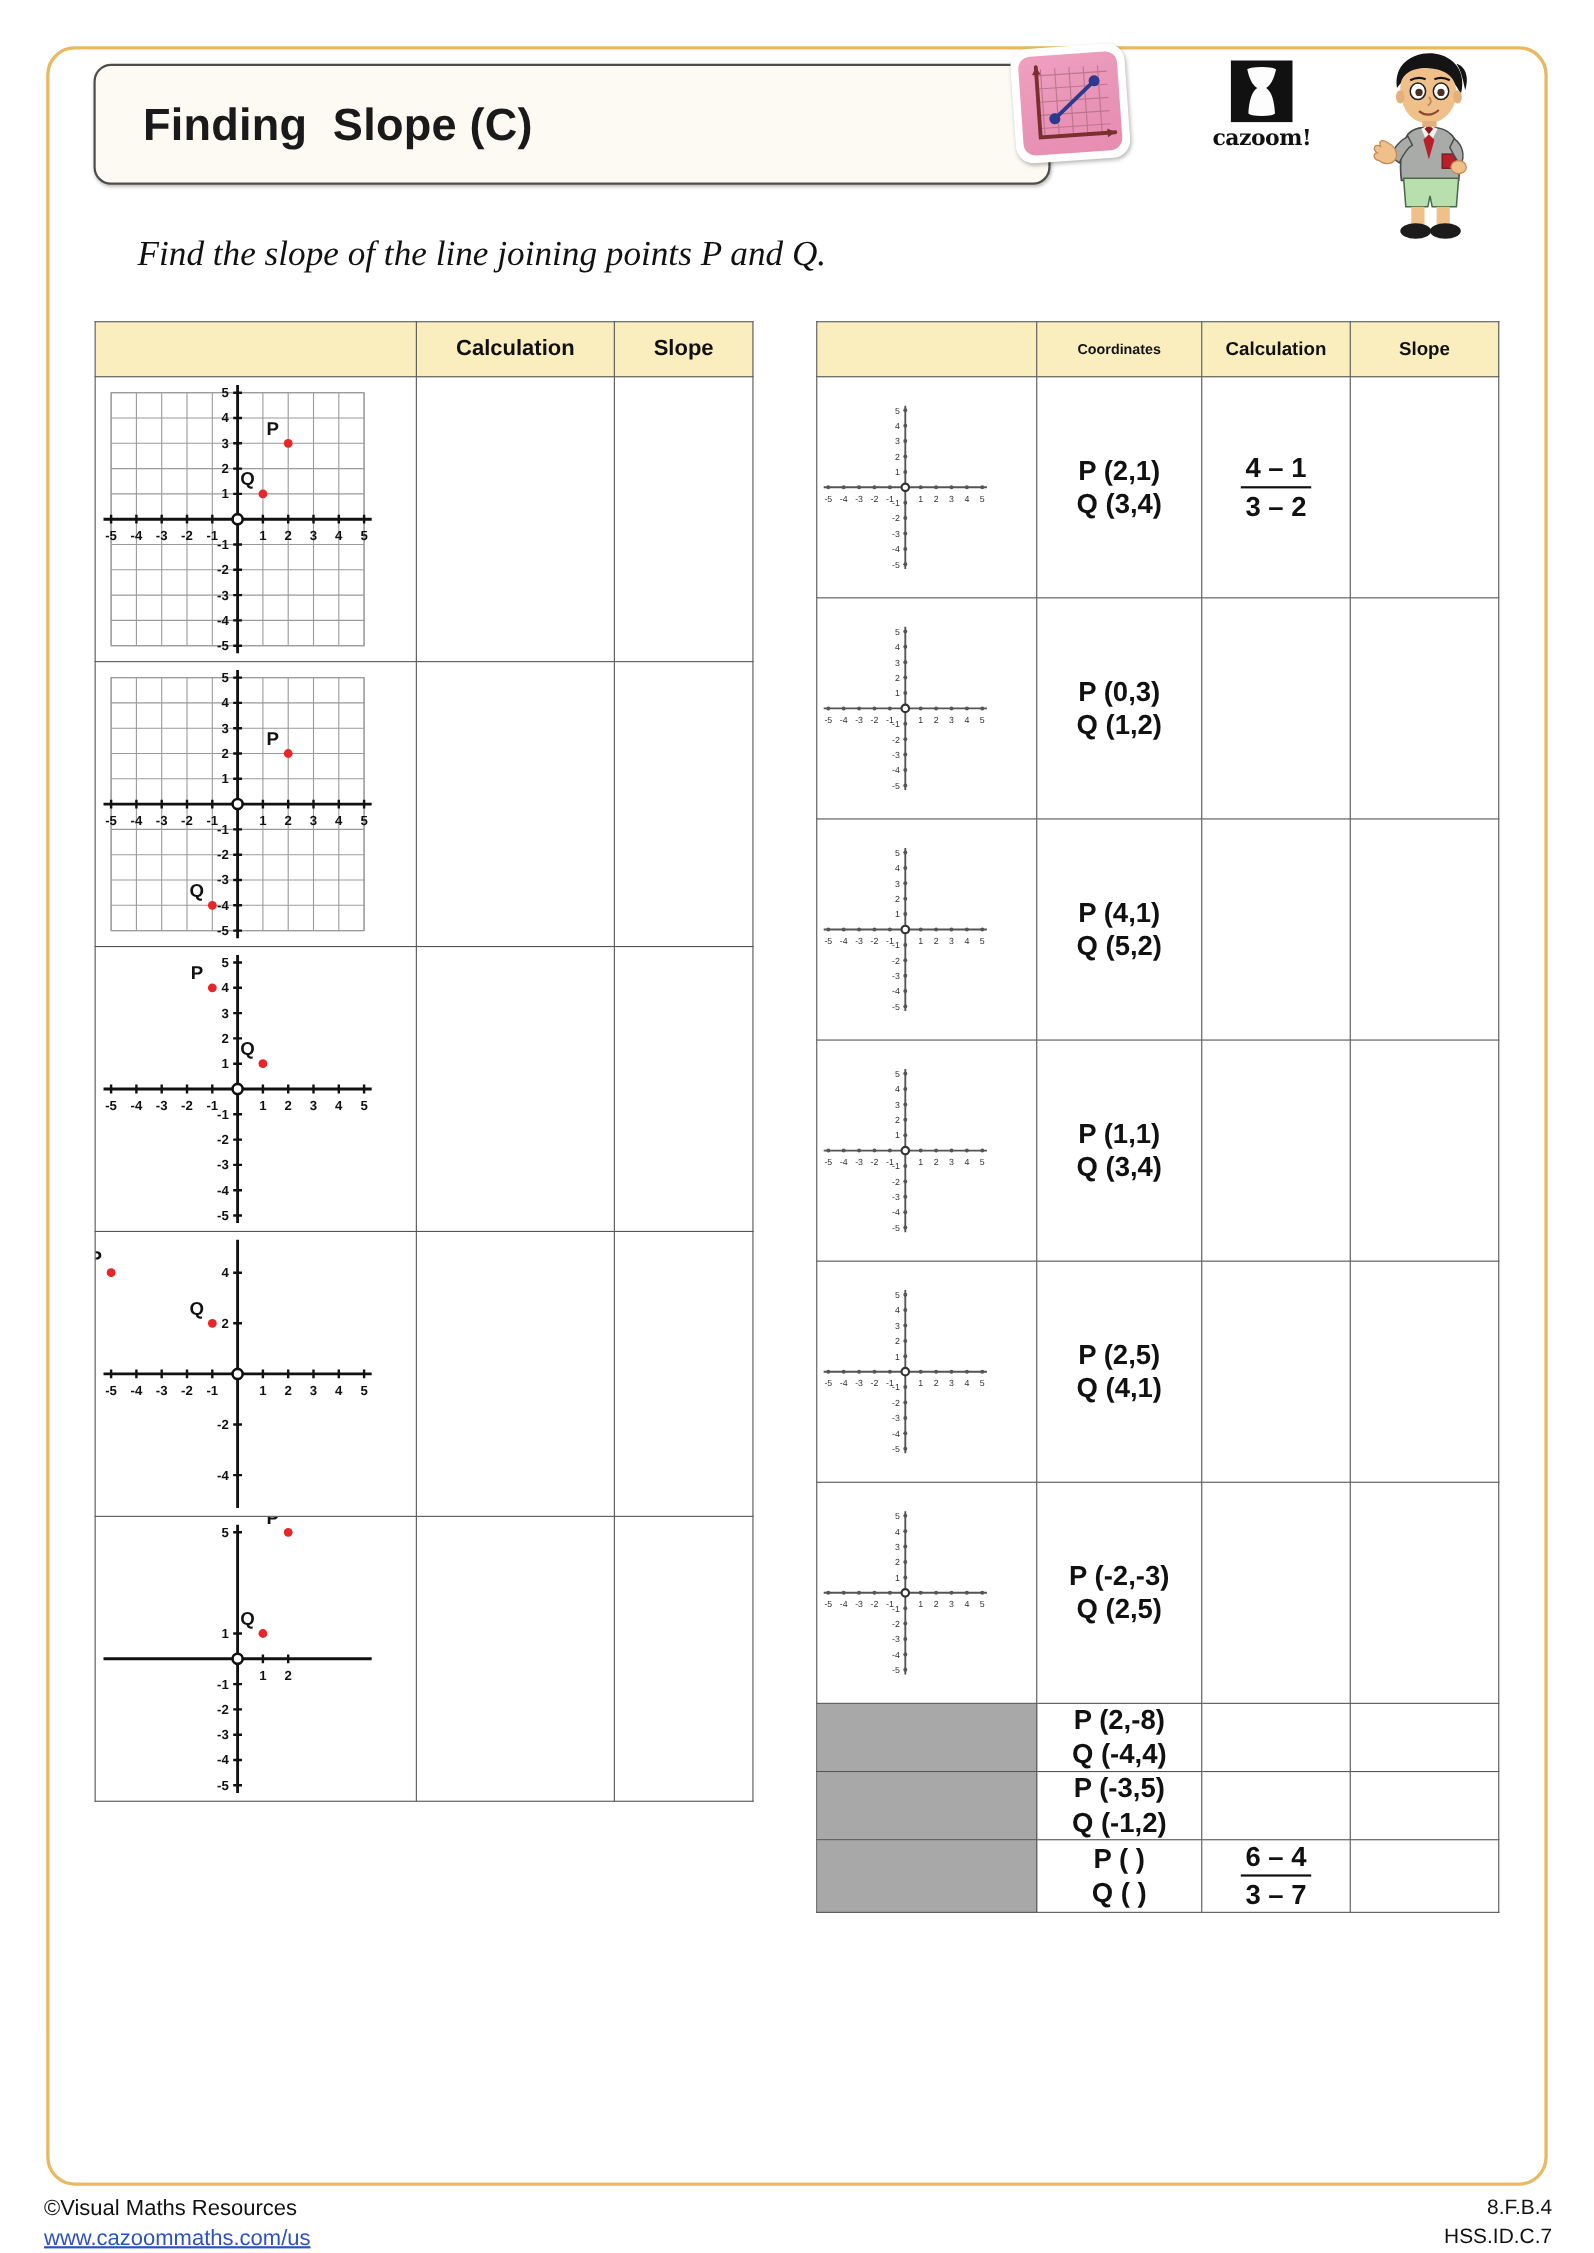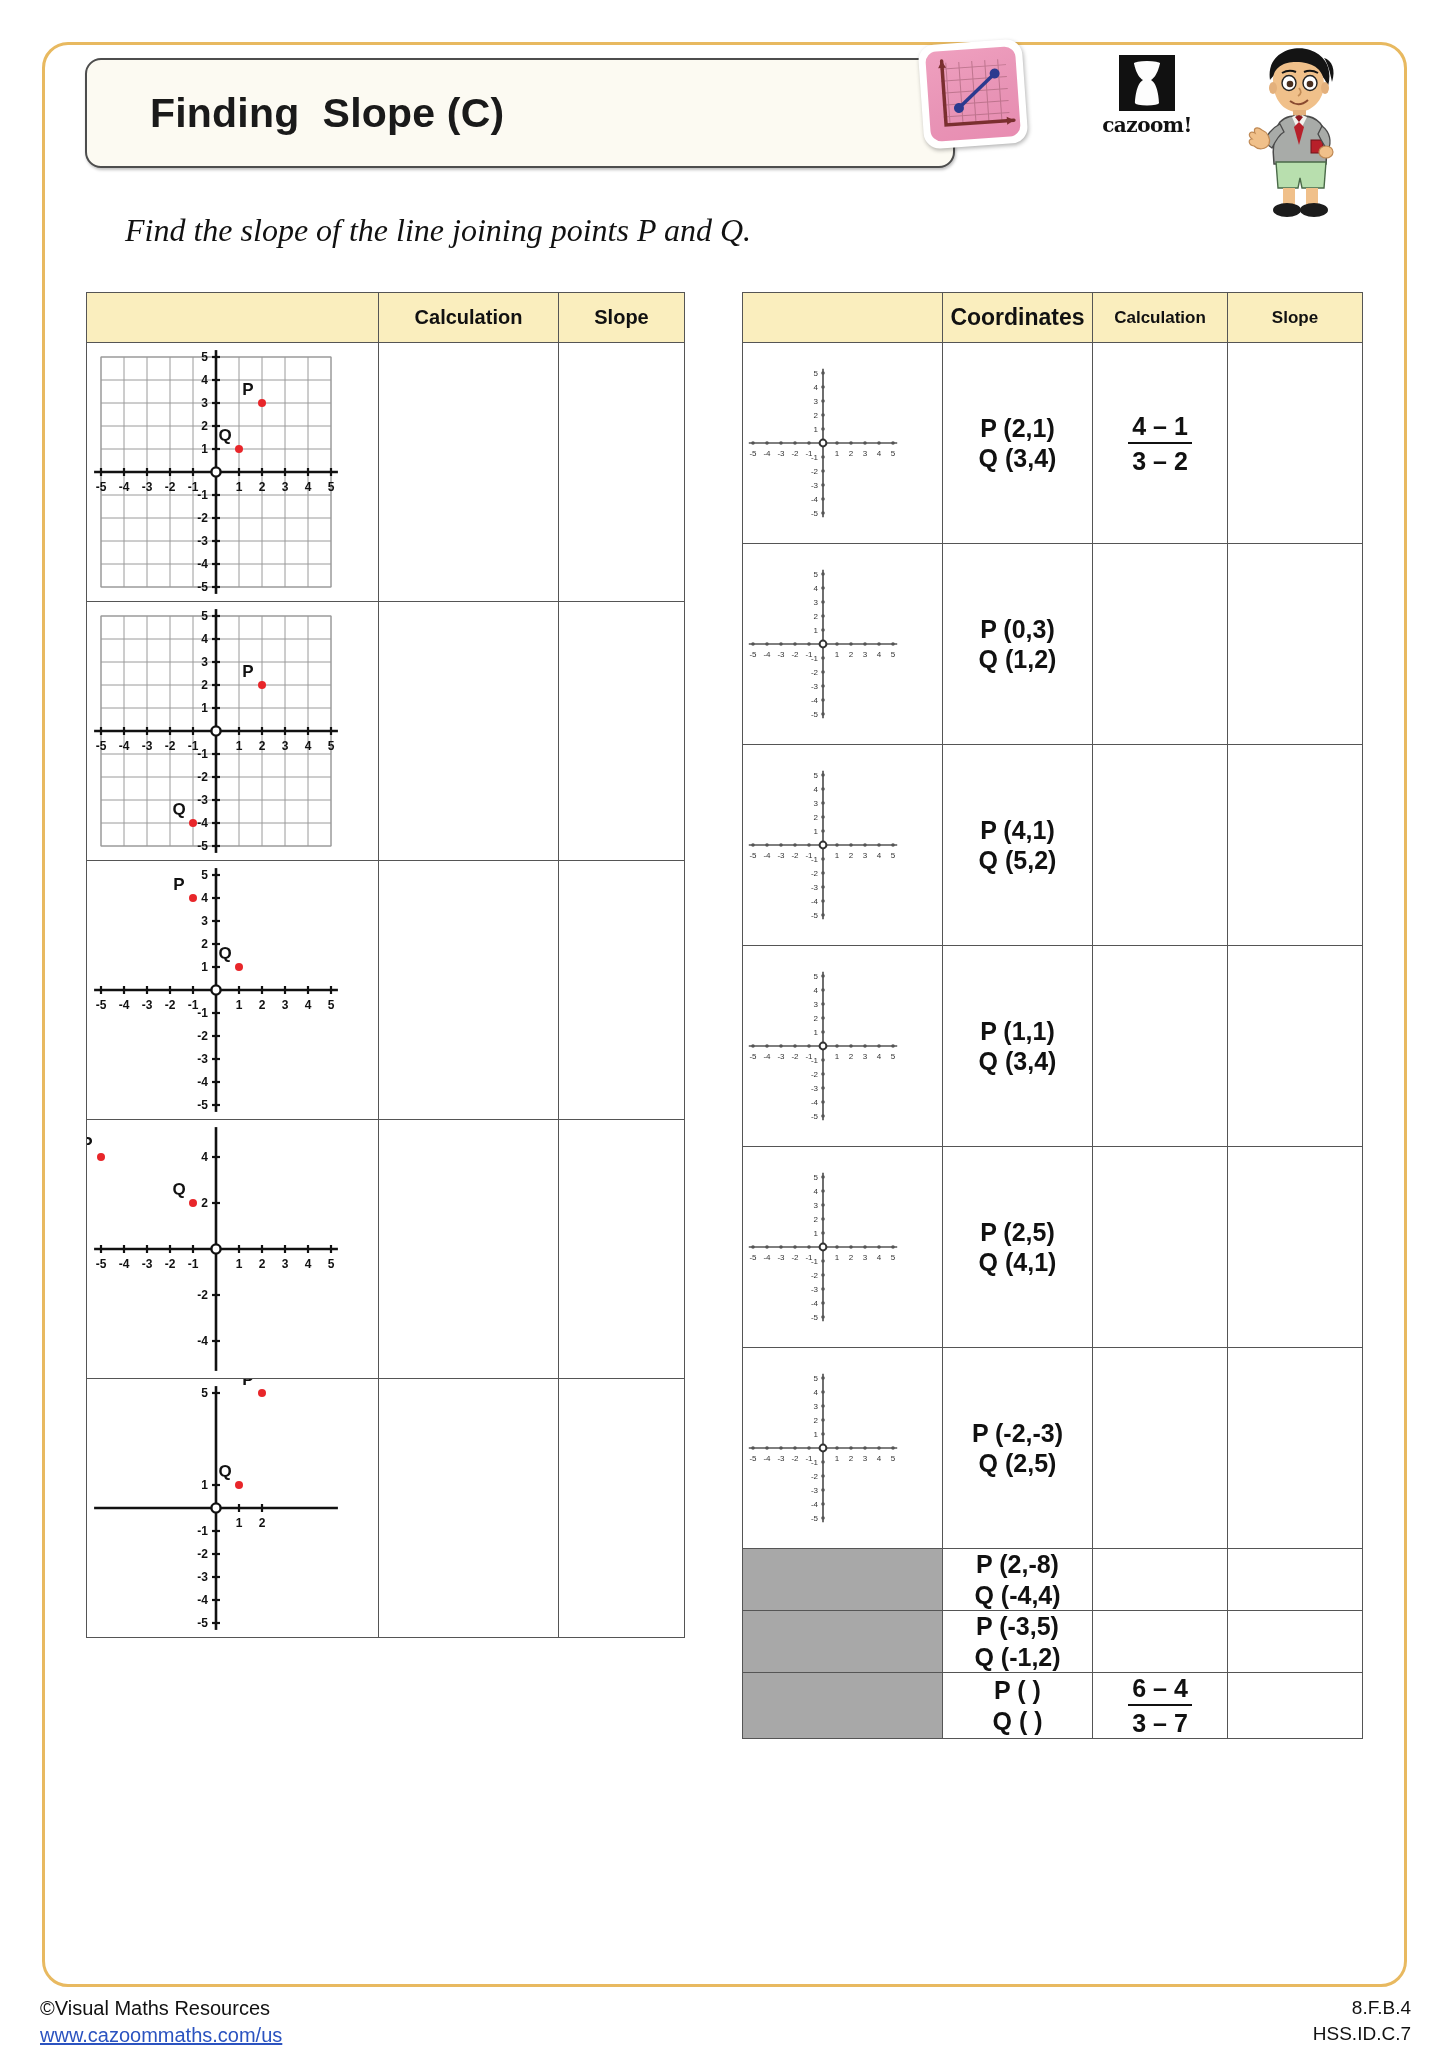--- a/index.html
+++ b/index.html
@@ -20,21 +20,20 @@
   
   .title-box{
     position:absolute; left:85px; top:58px; width:870px; height:110px;
     background:#fcfaf2; border:2px solid #4d4d4d; border-radius:16px;
     box-shadow:1px 2px 3px rgba(0,0,0,.25);
   }
   .title-text{
     position:absolute; left:130px; top:90px;
     font-size:41px; font-weight:bold; color:#1a1a1a; letter-spacing:.2px;
     white-space:pre;
-    margin-left:20px;
   }
   
   .sticker{
     position:absolute; left:921px; top:42px; width:104px; height:104px;
     background:#ffffff; border-radius:16px; transform:rotate(-4deg);
     box-shadow:1px 2px 4px rgba(0,0,0,.3);
     padding:7px;
   }
   .sticker-inner{
     width:100%; height:100%; border-radius:11px;
@@ -496,21 +495,21 @@
 <table class="tbl" id="right-table">
   <colgroup>
       <col style="width:200px">
       <col style="width:150px">
       <col style="width:135px">
       <col style="width:135px">
     </colgroup>
   <thead>
     <tr>
       <th class="hdr"></th>
-      <th class="hdr" style="font-size:23px">Coordinates</th>
+      <th class="hdr" style="font-size:13px">Coordinates</th>
       <th class="hdr" style="font-size:17px">Calculation</th>
       <th class="hdr" style="font-size:17px">Slope</th>
     </tr>
   </thead>
   <tbody id="right-body">
       <tr style="height: 192px;">
         <td class="cell-graph">
           <svg width="160" height="200" viewBox="0 0 160 200">
             <line x1="5.799999999999997" y1="100" x2="154.2" y2="100" stroke="#555" stroke-width="1.7"></line>
             <line x1="80" y1="25.799999999999997" x2="80" y2="174.2" stroke="#555" stroke-width="1.7"></line>

